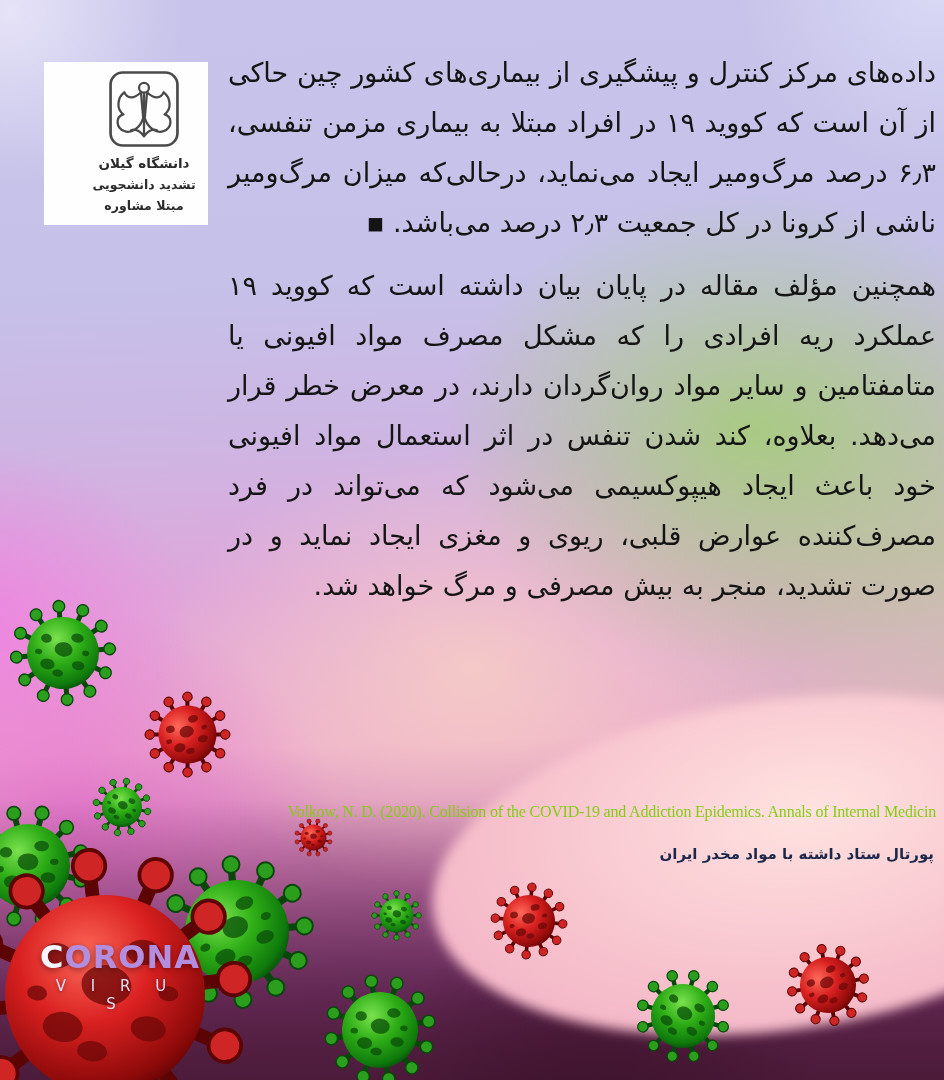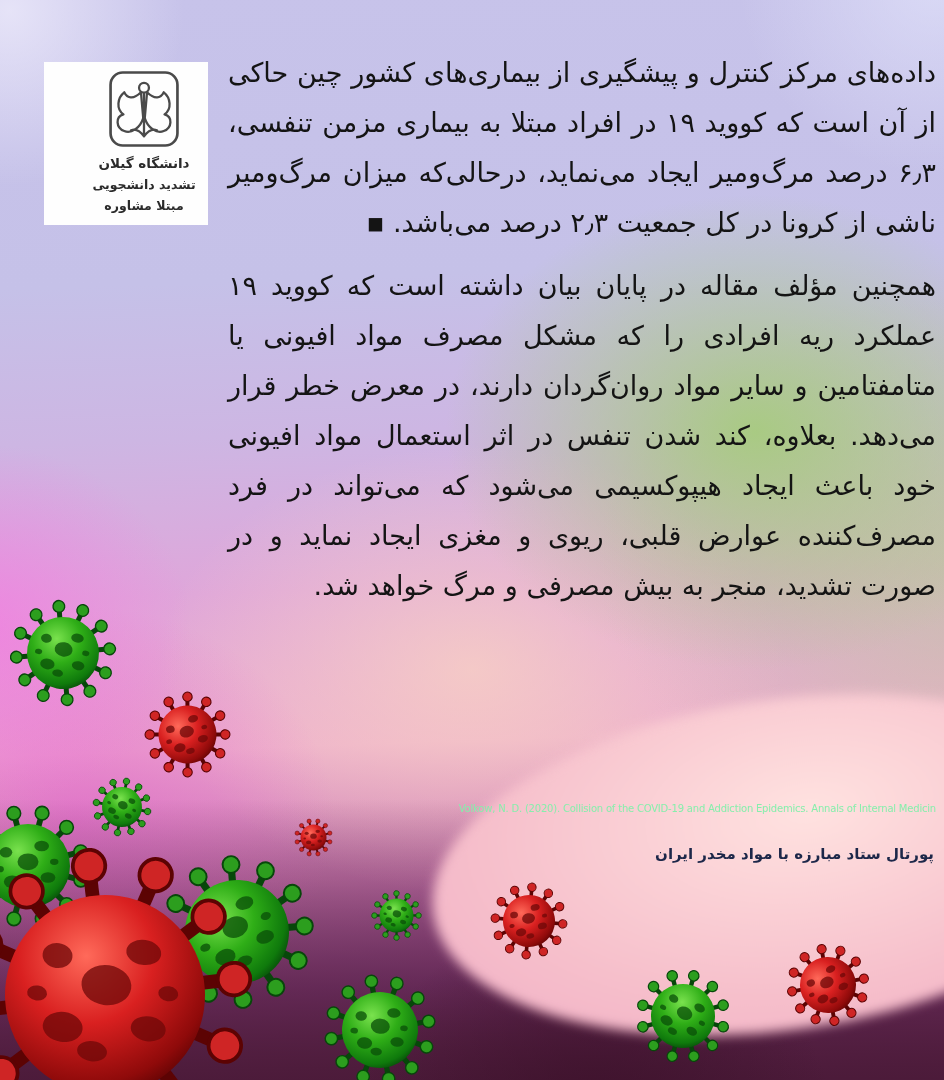--- a/index.html
+++ b/index.html
@@ -42,21 +42,21 @@
   
   .main-text{
     position:absolute;left:228px;right:8px;top:48px;z-index:3;
     direction:rtl;text-align:justify;
     font-size:27px;line-height:50px;color:#141414;
   }
   .main-text p{margin:0 0 13px 0;}
   
   .citation{
     position:absolute;right:8px;top:803px;z-index:3;
-    font-size:10px;color:#86efac;letter-spacing:-0.2px;
+    font-size:16px;color:#84cc16;letter-spacing:-0.2px;font-family:Liberation Serif, serif;
   }
   .source{
     position:absolute;right:10px;top:845px;z-index:3;direction:rtl;
     font-size:15px;font-weight:bold;color:#1c2749;
   }
   
   .corona-block{position:absolute;left:40px;top:940px;width:142px;z-index:4;text-align:center;}
   .corona-title{font-size:32px;font-weight:bold;letter-spacing:1px;line-height:34px;
     text-shadow:0 2px 6px rgba(60,0,10,0.55);}
   .corona-title .c1{color:#f7f3ff;}
@@ -601,15 +601,21 @@
     <div class="l2">تشدید دانشجویی</div>
     <div class="l3">مبتلا مشاوره</div>
   </div>
 
   <div class="main-text">
     <p>داده‌های مرکز کنترل و پیشگیری از بیماری‌های کشور چین حاکی از آن است که کووید ۱۹ در افراد مبتلا به بیماری مزمن تنفسی، ۶٫۳ درصد مرگ‌ومیر ایجاد می‌نماید، درحالی‌که میزان مرگ‌ومیر ناشی از کرونا در کل جمعیت ۲٫۳ درصد می‌باشد. ▪</p>
     <p>همچنین مؤلف مقاله در پایان بیان داشته است که کووید ۱۹ عملکرد ریه افرادی را که مشکل مصرف مواد افیونی یا متامفتامین و سایر مواد روان‌گردان دارند، در معرض خطر قرار می‌دهد. بعلاوه، کند شدن تنفس در اثر استعمال مواد افیونی خود باعث ایجاد هیپوکسیمی می‌شود که می‌تواند در فرد مصرف‌کننده عوارض قلبی، ریوی و مغزی ایجاد نماید و در صورت تشدید، منجر به بیش مصرفی و مرگ خواهد شد.</p>
   </div>
 
   <div class="citation">Volkow, N. D. (2020). Collision of the COVID-19 and Addiction Epidemics. Annals of Internal Medicin</div>
-  <div class="source">پورتال ستاد مبارزه با مواد مخدر ایران</div>
+  <div class="source">پورتال ستاد داشته با مواد مخدر ایران</div>
 
+  <div class="corona-block">
+    <div class="corona-title">
+      <span class="c1">C</span><span class="c2">ORONA</span>
+    </div>
+    <div class="virus-word">V I R U S</div>
+  </div>
 </div>
 
 </body></html>

